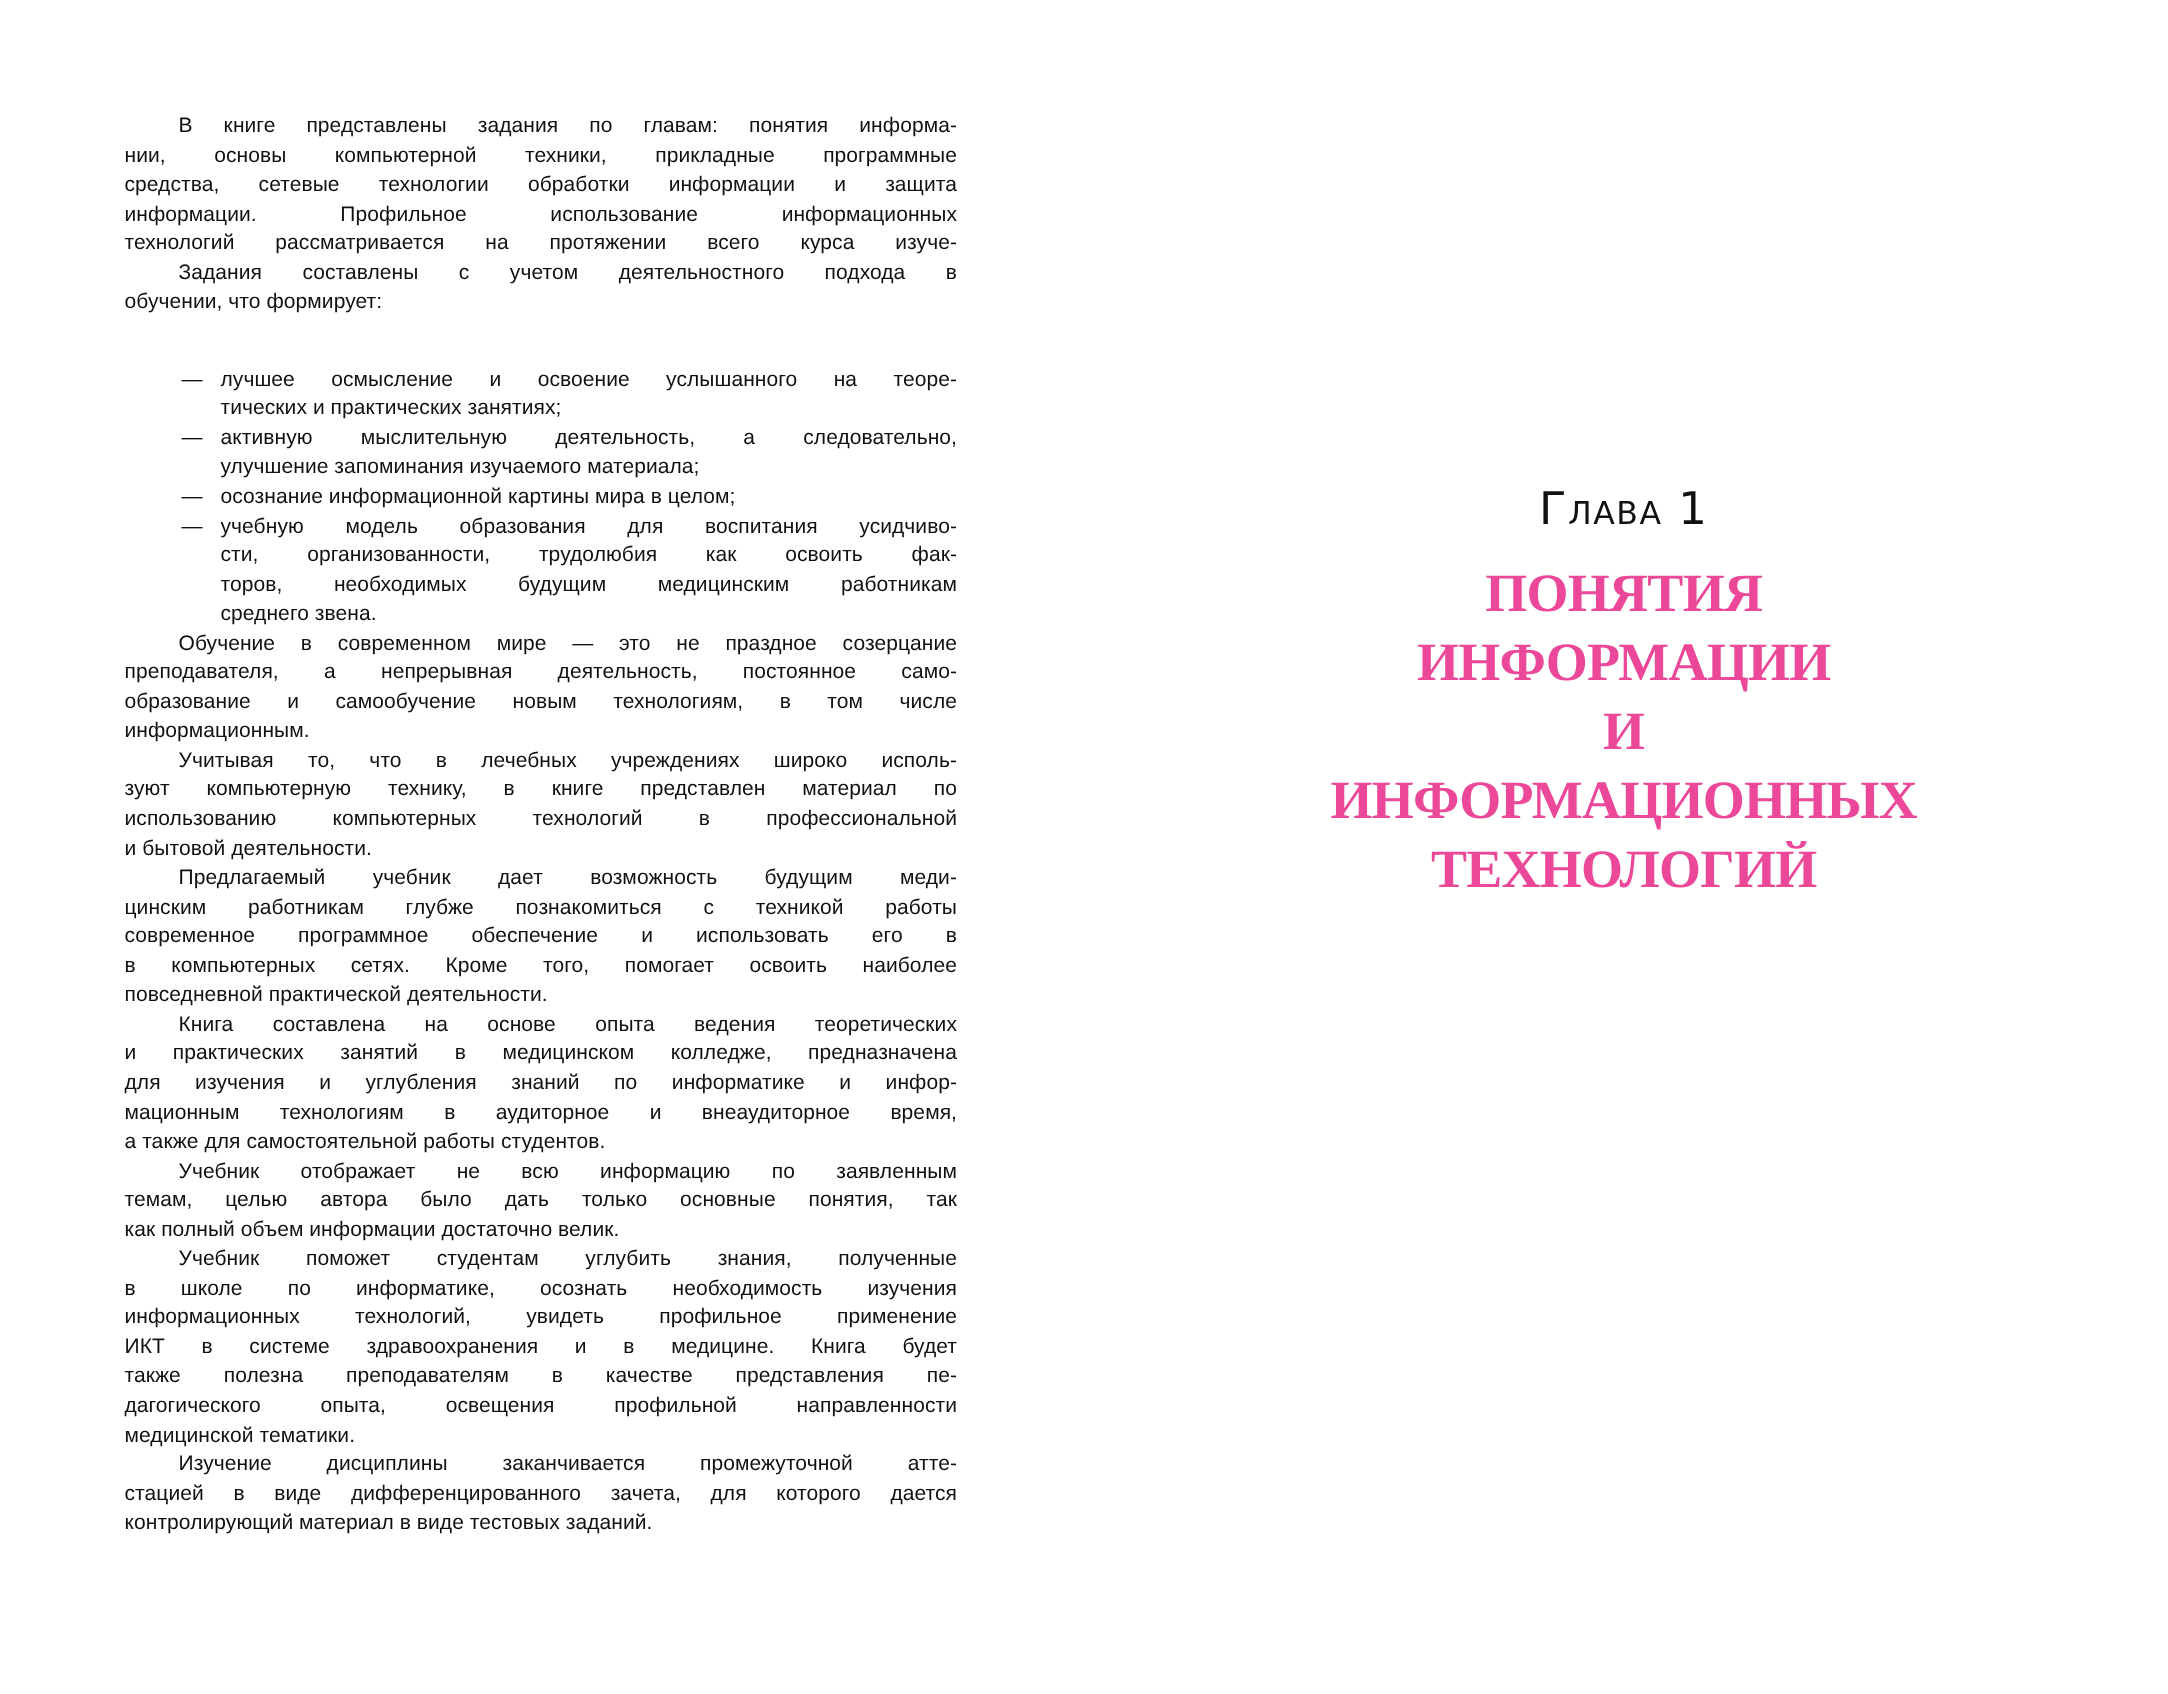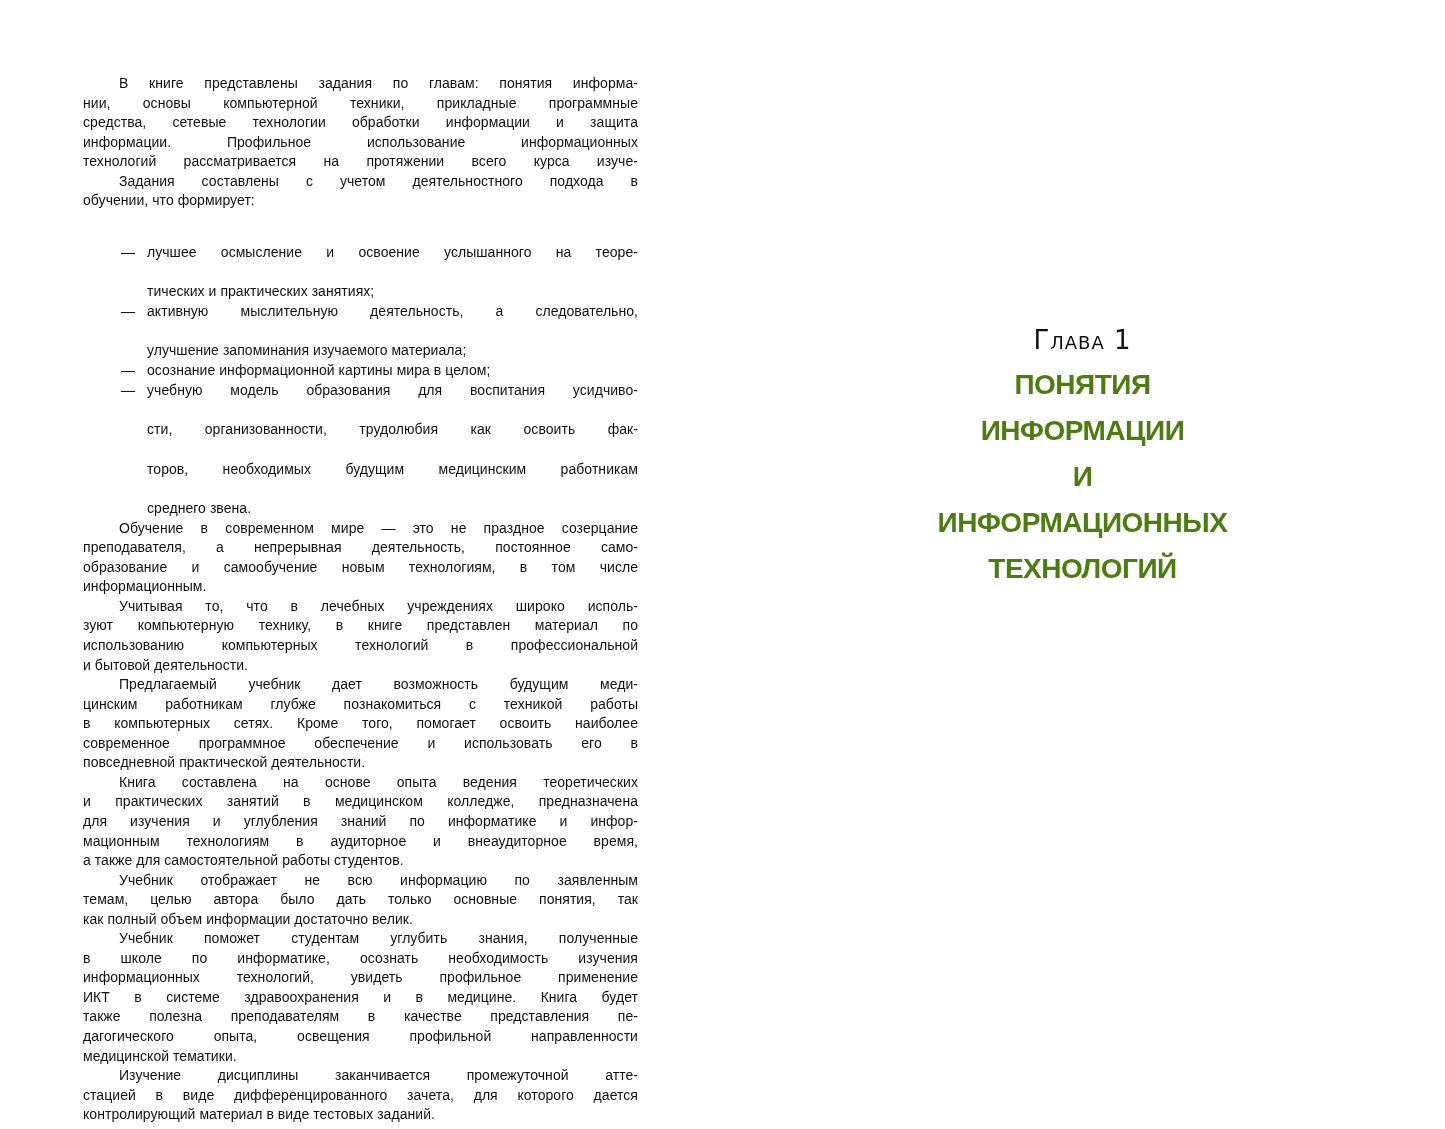--- a/index.html
+++ b/index.html
@@ -34,48 +34,48 @@
     text-align-last: left;
   }
   .line.indent {
     padding-left: 36px;
   }
   .line.bullet {
     padding-left: 38px;
   }
   .line.bullet-cont {
     padding-left: 64px;
-    margin-top: 20px;
   }
   .dash {
     display: inline-block;
     width: 26px;
     text-align: left;
   }
   .page-right {
     position: absolute;
     left: 800px;
     top: 318px;
     width: 565px;
     text-align: center;
   }
   .chapter-label {
     font-family: "DejaVu Sans", sans-serif;
-    font-size: 26px;
+    font-size: 30px;
     letter-spacing: 1px;
     line-height: 44px;
+    margin-bottom: 10px;
     font-variant: small-caps;
   }
   .chapter-title-line {
-    font-family: Liberation Sans, sans-serif;
+    font-family: Liberation Serif, serif;
     font-weight: bold;
-    font-size: 28px;
+    font-size: 36px;
     line-height: 46px;
     letter-spacing: -0.5px;
-    color: #4d7c0f;
+    color: #ec4899;
   }
 </style>
 </head>
 <body>
 
 <div class="page-left" id="left-page">
     <div class="line indent">В книге представлены задания по главам: понятия информа-</div>
     <div class="line">нии, основы компьютерной техники, прикладные программные</div>
     <div class="line">средства, сетевые технологии обработки информации и защита</div>
     <div class="line">информации. Профильное использование информационных</div>
@@ -94,22 +94,22 @@
     <div class="line indent">Обучение в современном мире — это не праздное созерцание</div>
     <div class="line">преподавателя, а непрерывная деятельность, постоянное само-</div>
     <div class="line">образование и самообучение новым технологиям, в том числе</div>
     <div class="line last">информационным.</div>
     <div class="line indent">Учитывая то, что в лечебных учреждениях широко исполь-</div>
     <div class="line">зуют компьютерную технику, в книге представлен материал по</div>
     <div class="line">использованию компьютерных технологий в профессиональной</div>
     <div class="line last">и бытовой деятельности.</div>
     <div class="line indent">Предлагаемый учебник дает возможность будущим меди-</div>
     <div class="line">цинским работникам глубже познакомиться с техникой работы</div>
+    <div class="line">современное программное обеспечение и использовать его в</div>
     <div class="line">в компьютерных сетях. Кроме того, помогает освоить наиболее</div>
-    <div class="line">современное программное обеспечение и использовать его в</div>
     <div class="line last">повседневной практической деятельности.</div>
     <div class="line indent">Книга составлена на основе опыта ведения теоретических</div>
     <div class="line">и практических занятий в медицинском колледже, предназначена</div>
     <div class="line">для изучения и углубления знаний по информатике и инфор-</div>
     <div class="line">мационным технологиям в аудиторное и внеаудиторное время,</div>
     <div class="line last">а также для самостоятельной работы студентов.</div>
     <div class="line indent">Учебник отображает не всю информацию по заявленным</div>
     <div class="line">темам, целью автора было дать только основные понятия, так</div>
     <div class="line last">как полный объем информации достаточно велик.</div>
     <div class="line indent">Учебник поможет студентам углубить знания, полученные</div>

